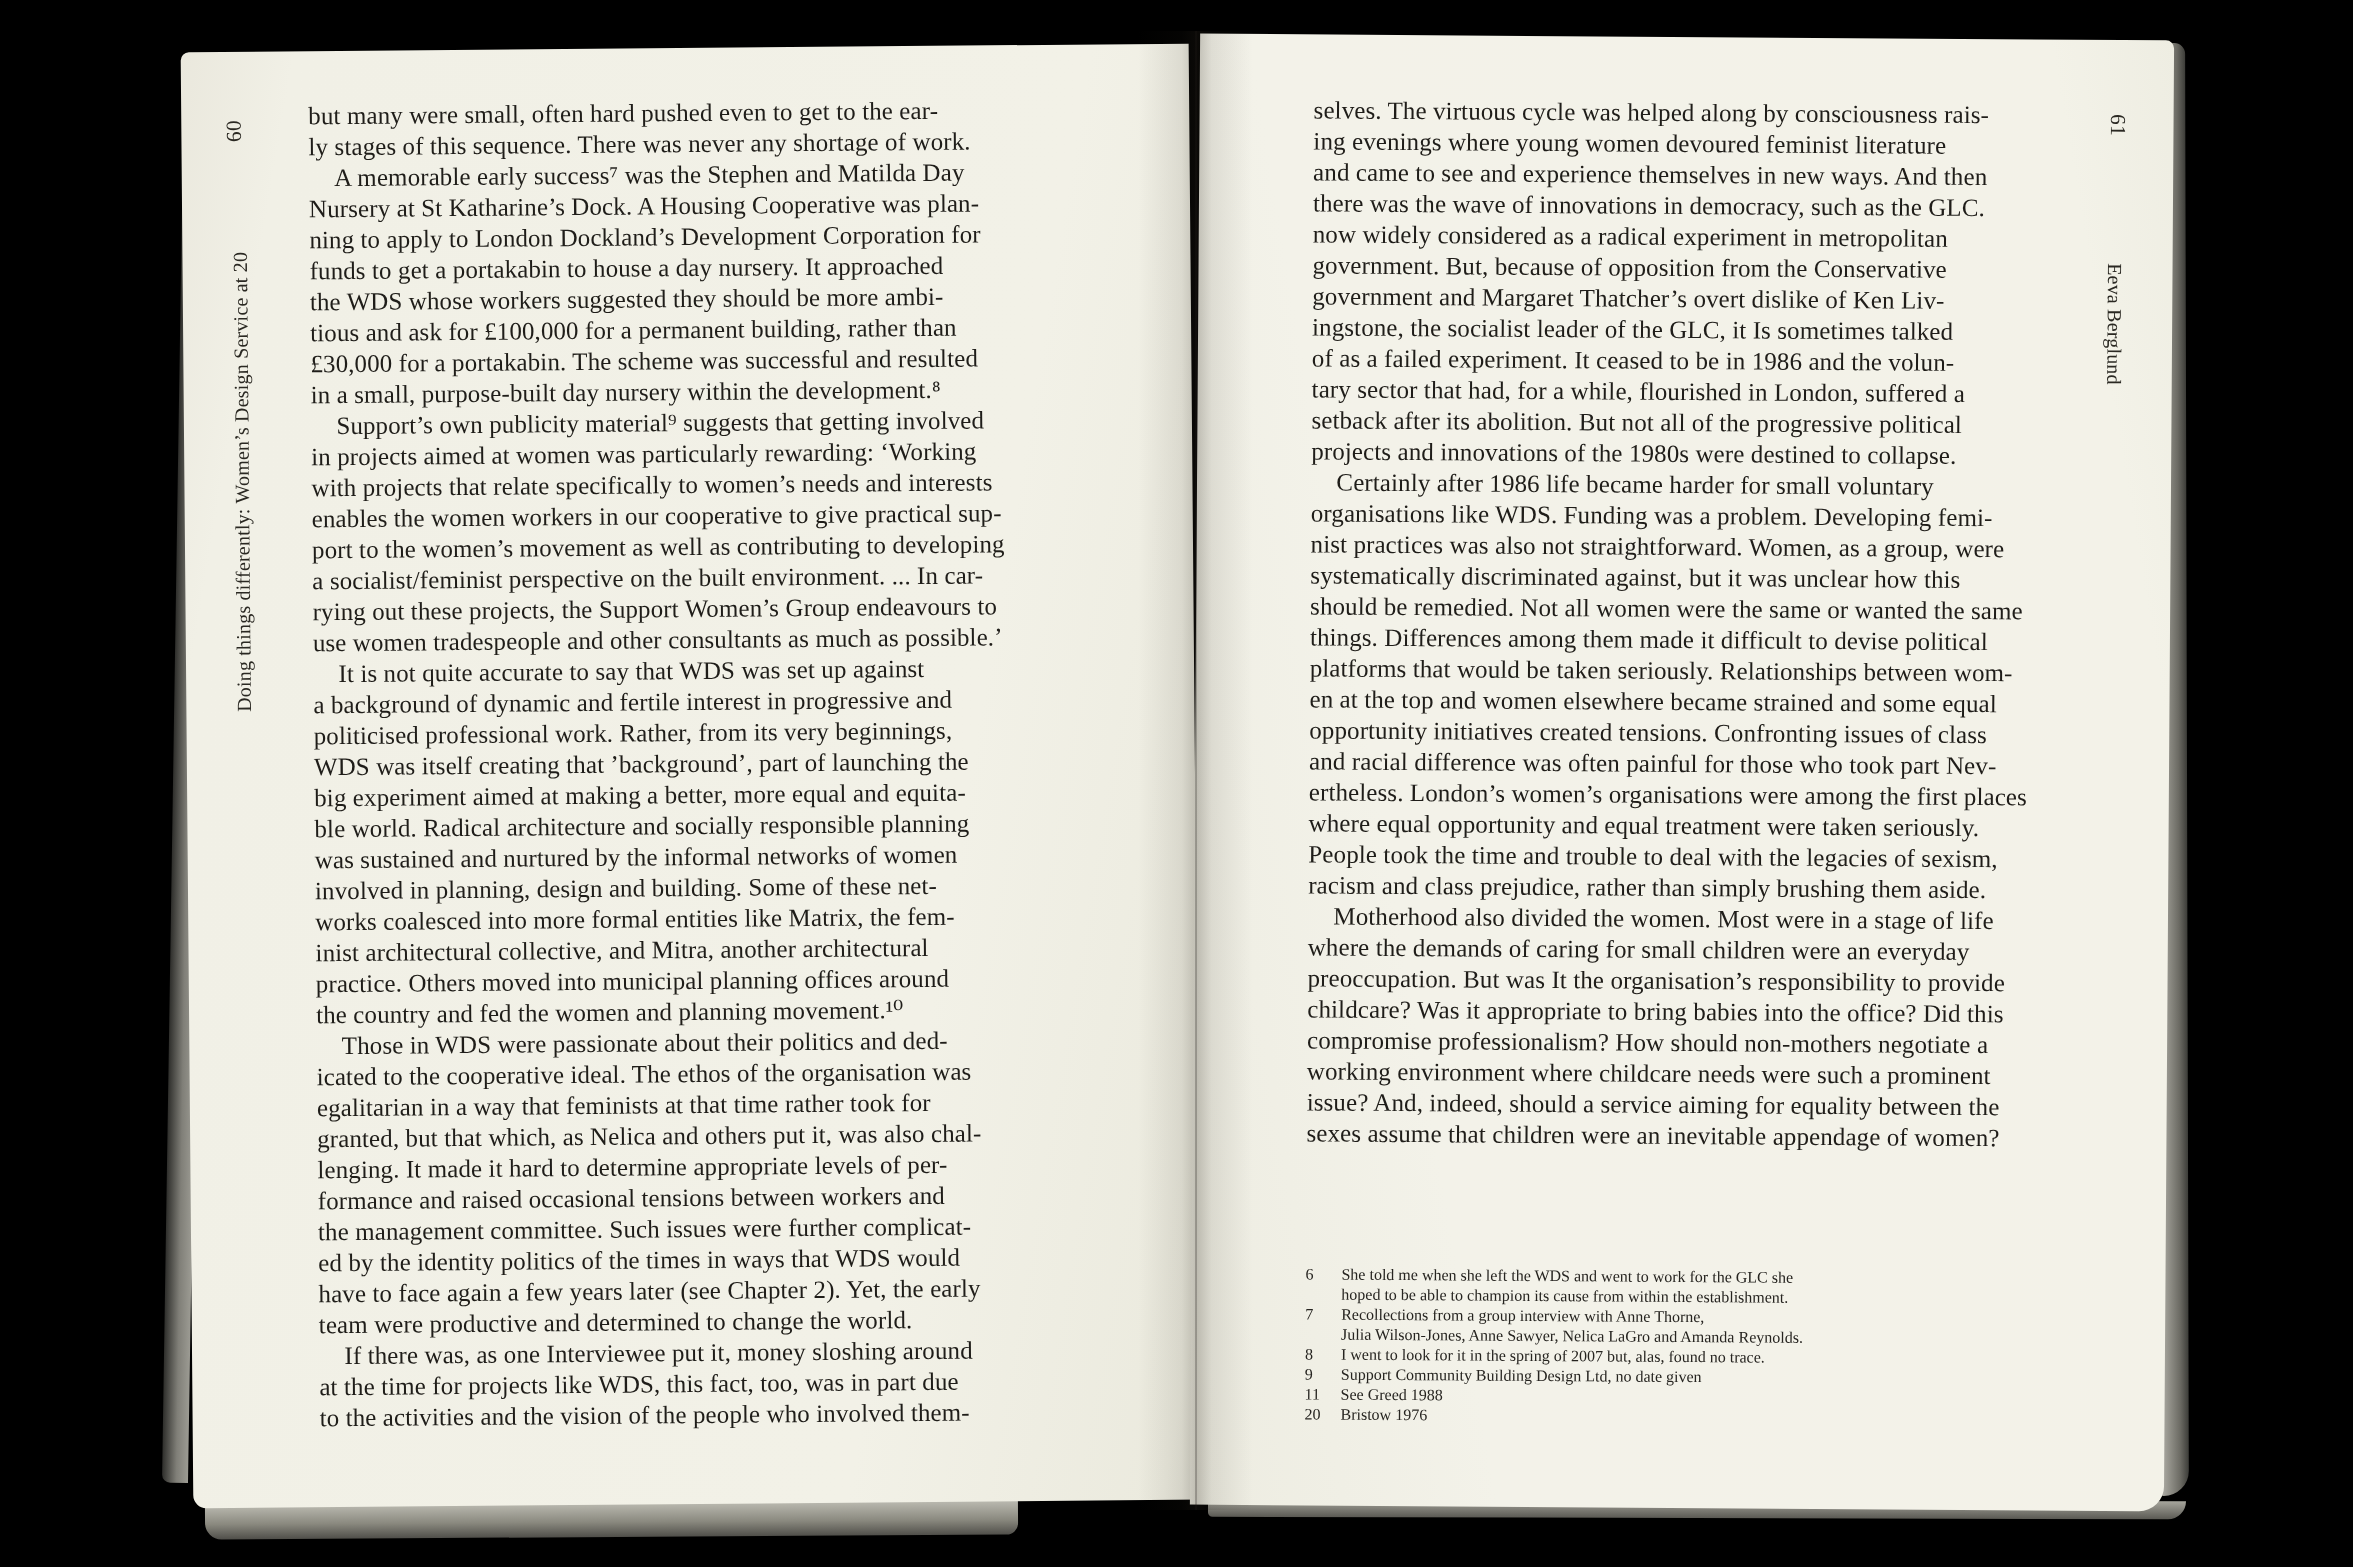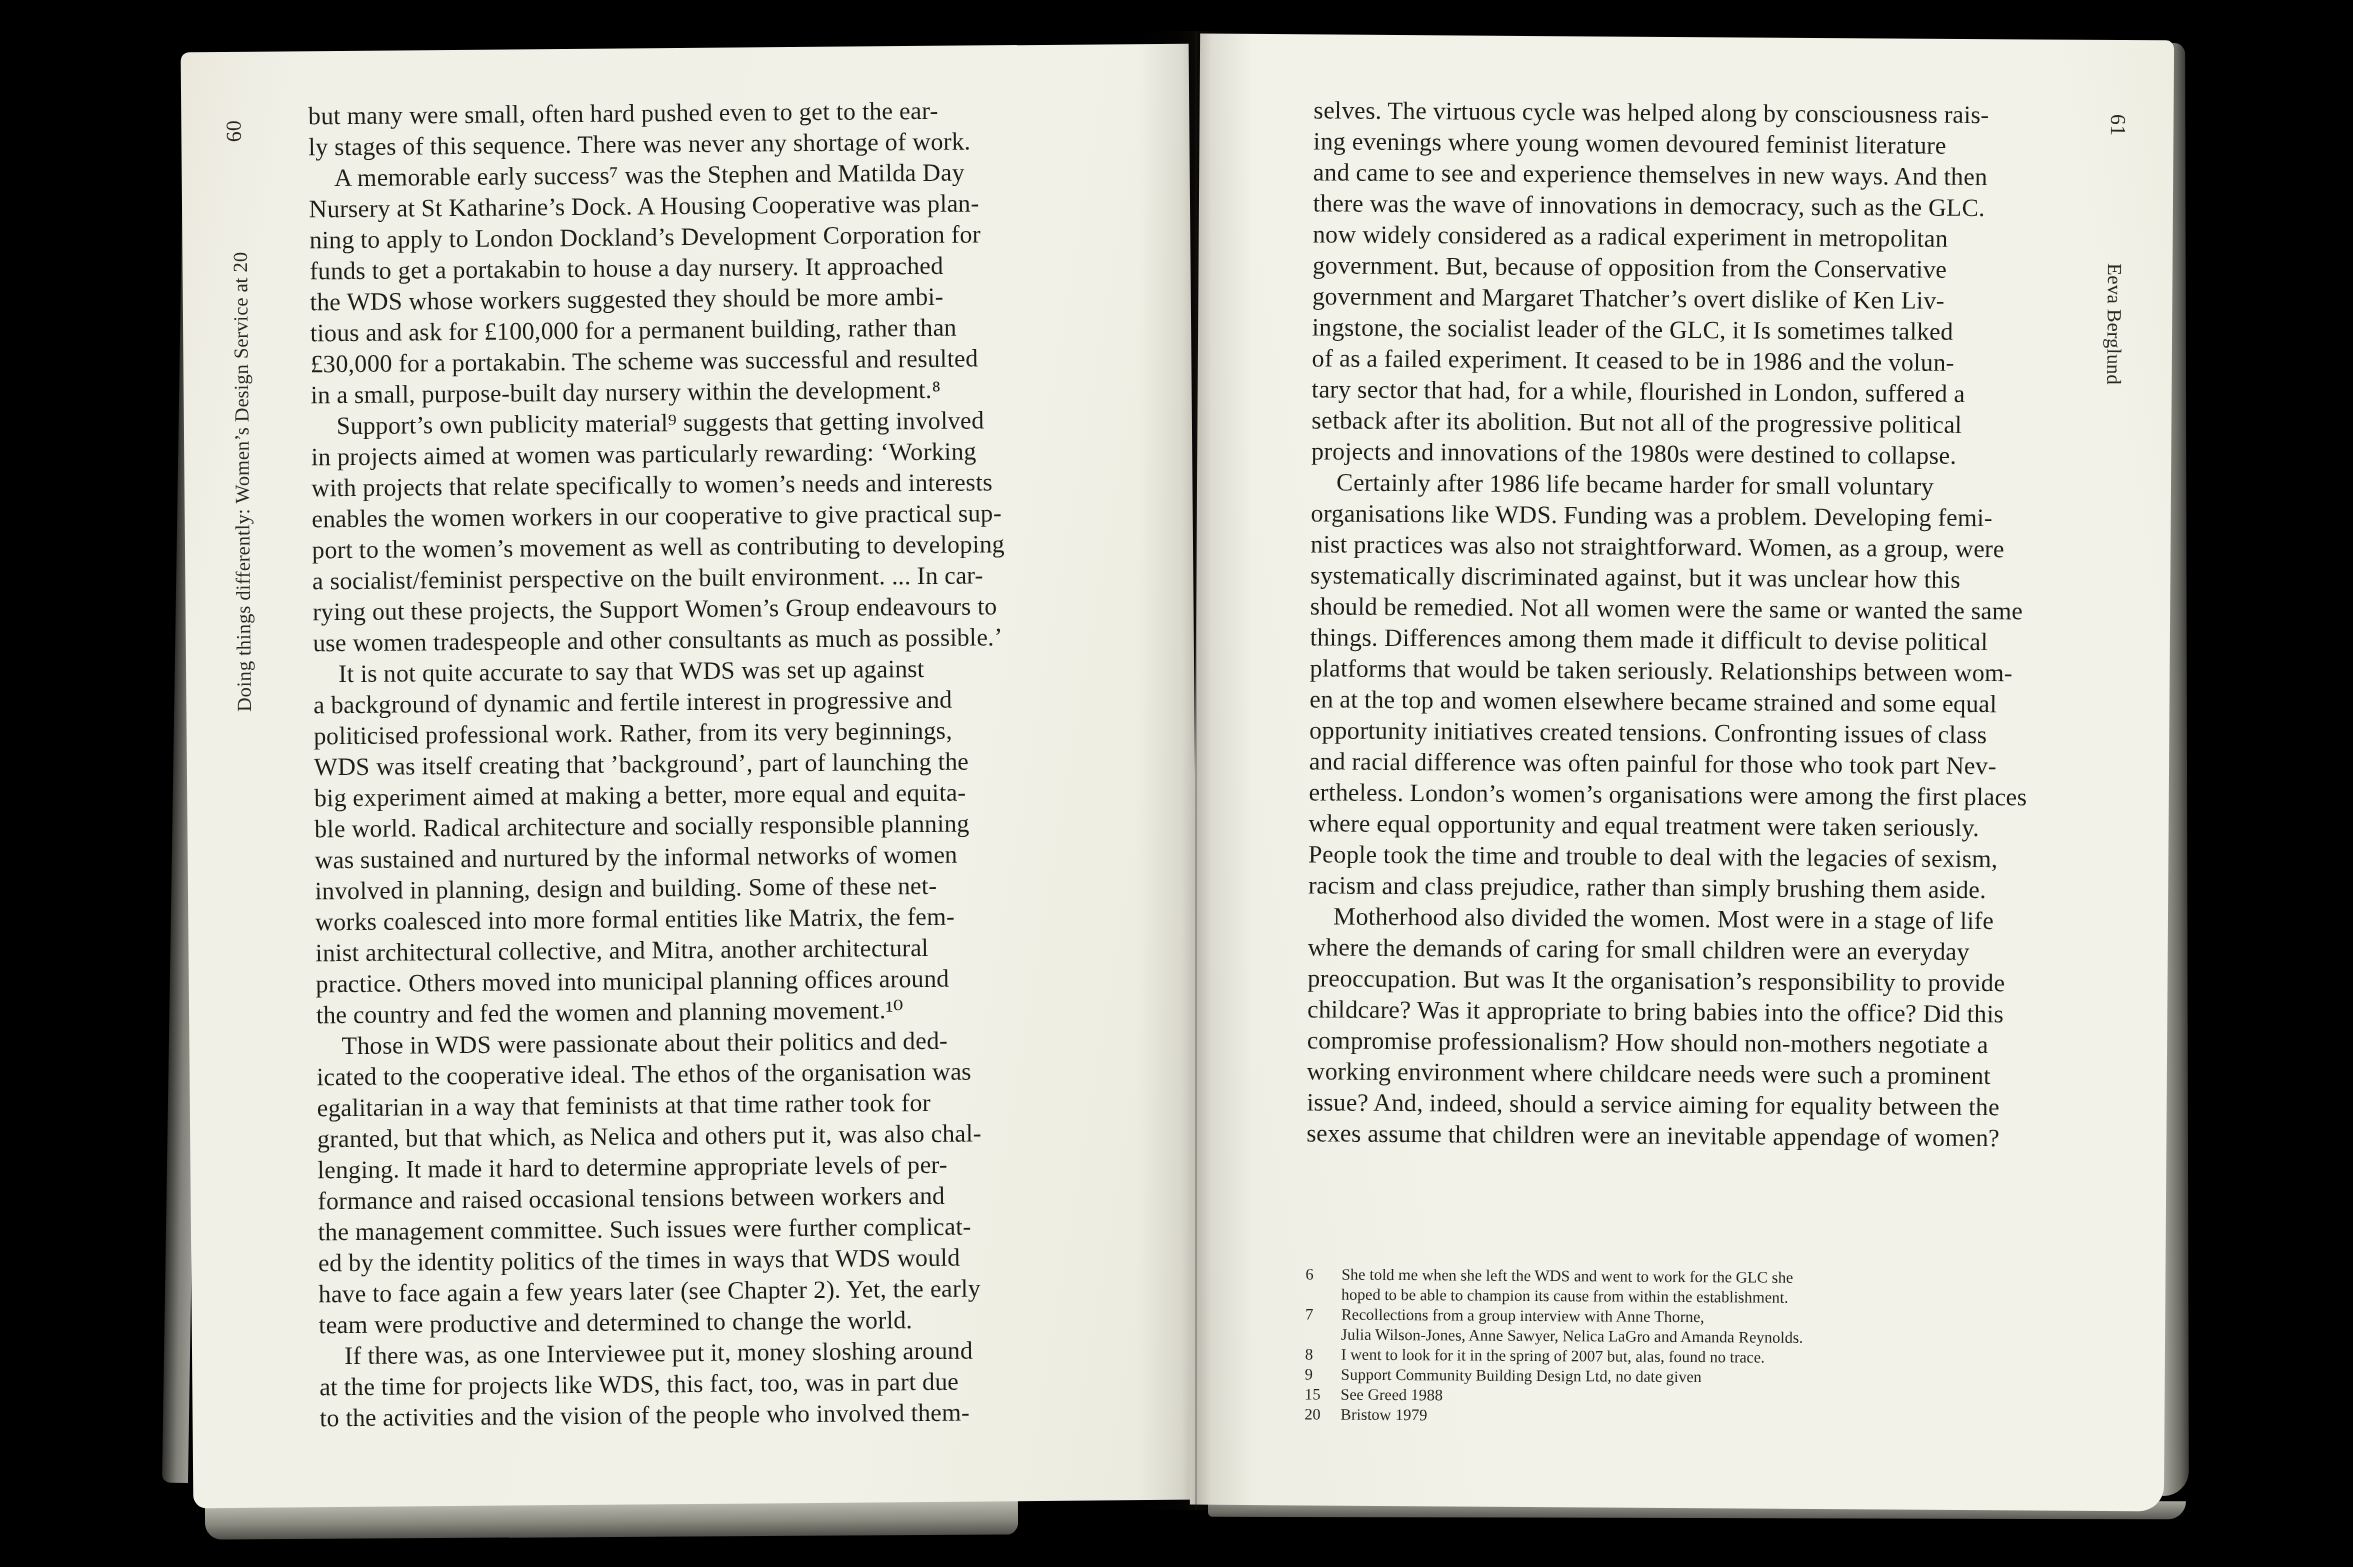--- a/index.html
+++ b/index.html
@@ -229,26 +229,26 @@
         </div>
         <div class="fn-row">
           <span class="fn-num">8</span>
           <span class="fn-text">I went to look for it in the spring of 2007 but, alas, found no trace.</span>
         </div>
         <div class="fn-row">
           <span class="fn-num">9</span>
           <span class="fn-text">Support Community Building Design Ltd, no date given</span>
         </div>
         <div class="fn-row">
-          <span class="fn-num">15</span>
+          <span class="fn-num">11</span>
           <span class="fn-text">See Greed 1988</span>
         </div>
         <div class="fn-row">
           <span class="fn-num">20</span>
-          <span class="fn-text">Bristow 1979</span>
+          <span class="fn-text">Bristow 1976</span>
         </div>
       </div>
   </div>
 
   <div class="gutter"></div>
 
 </div>
 
 
 </body></html>

